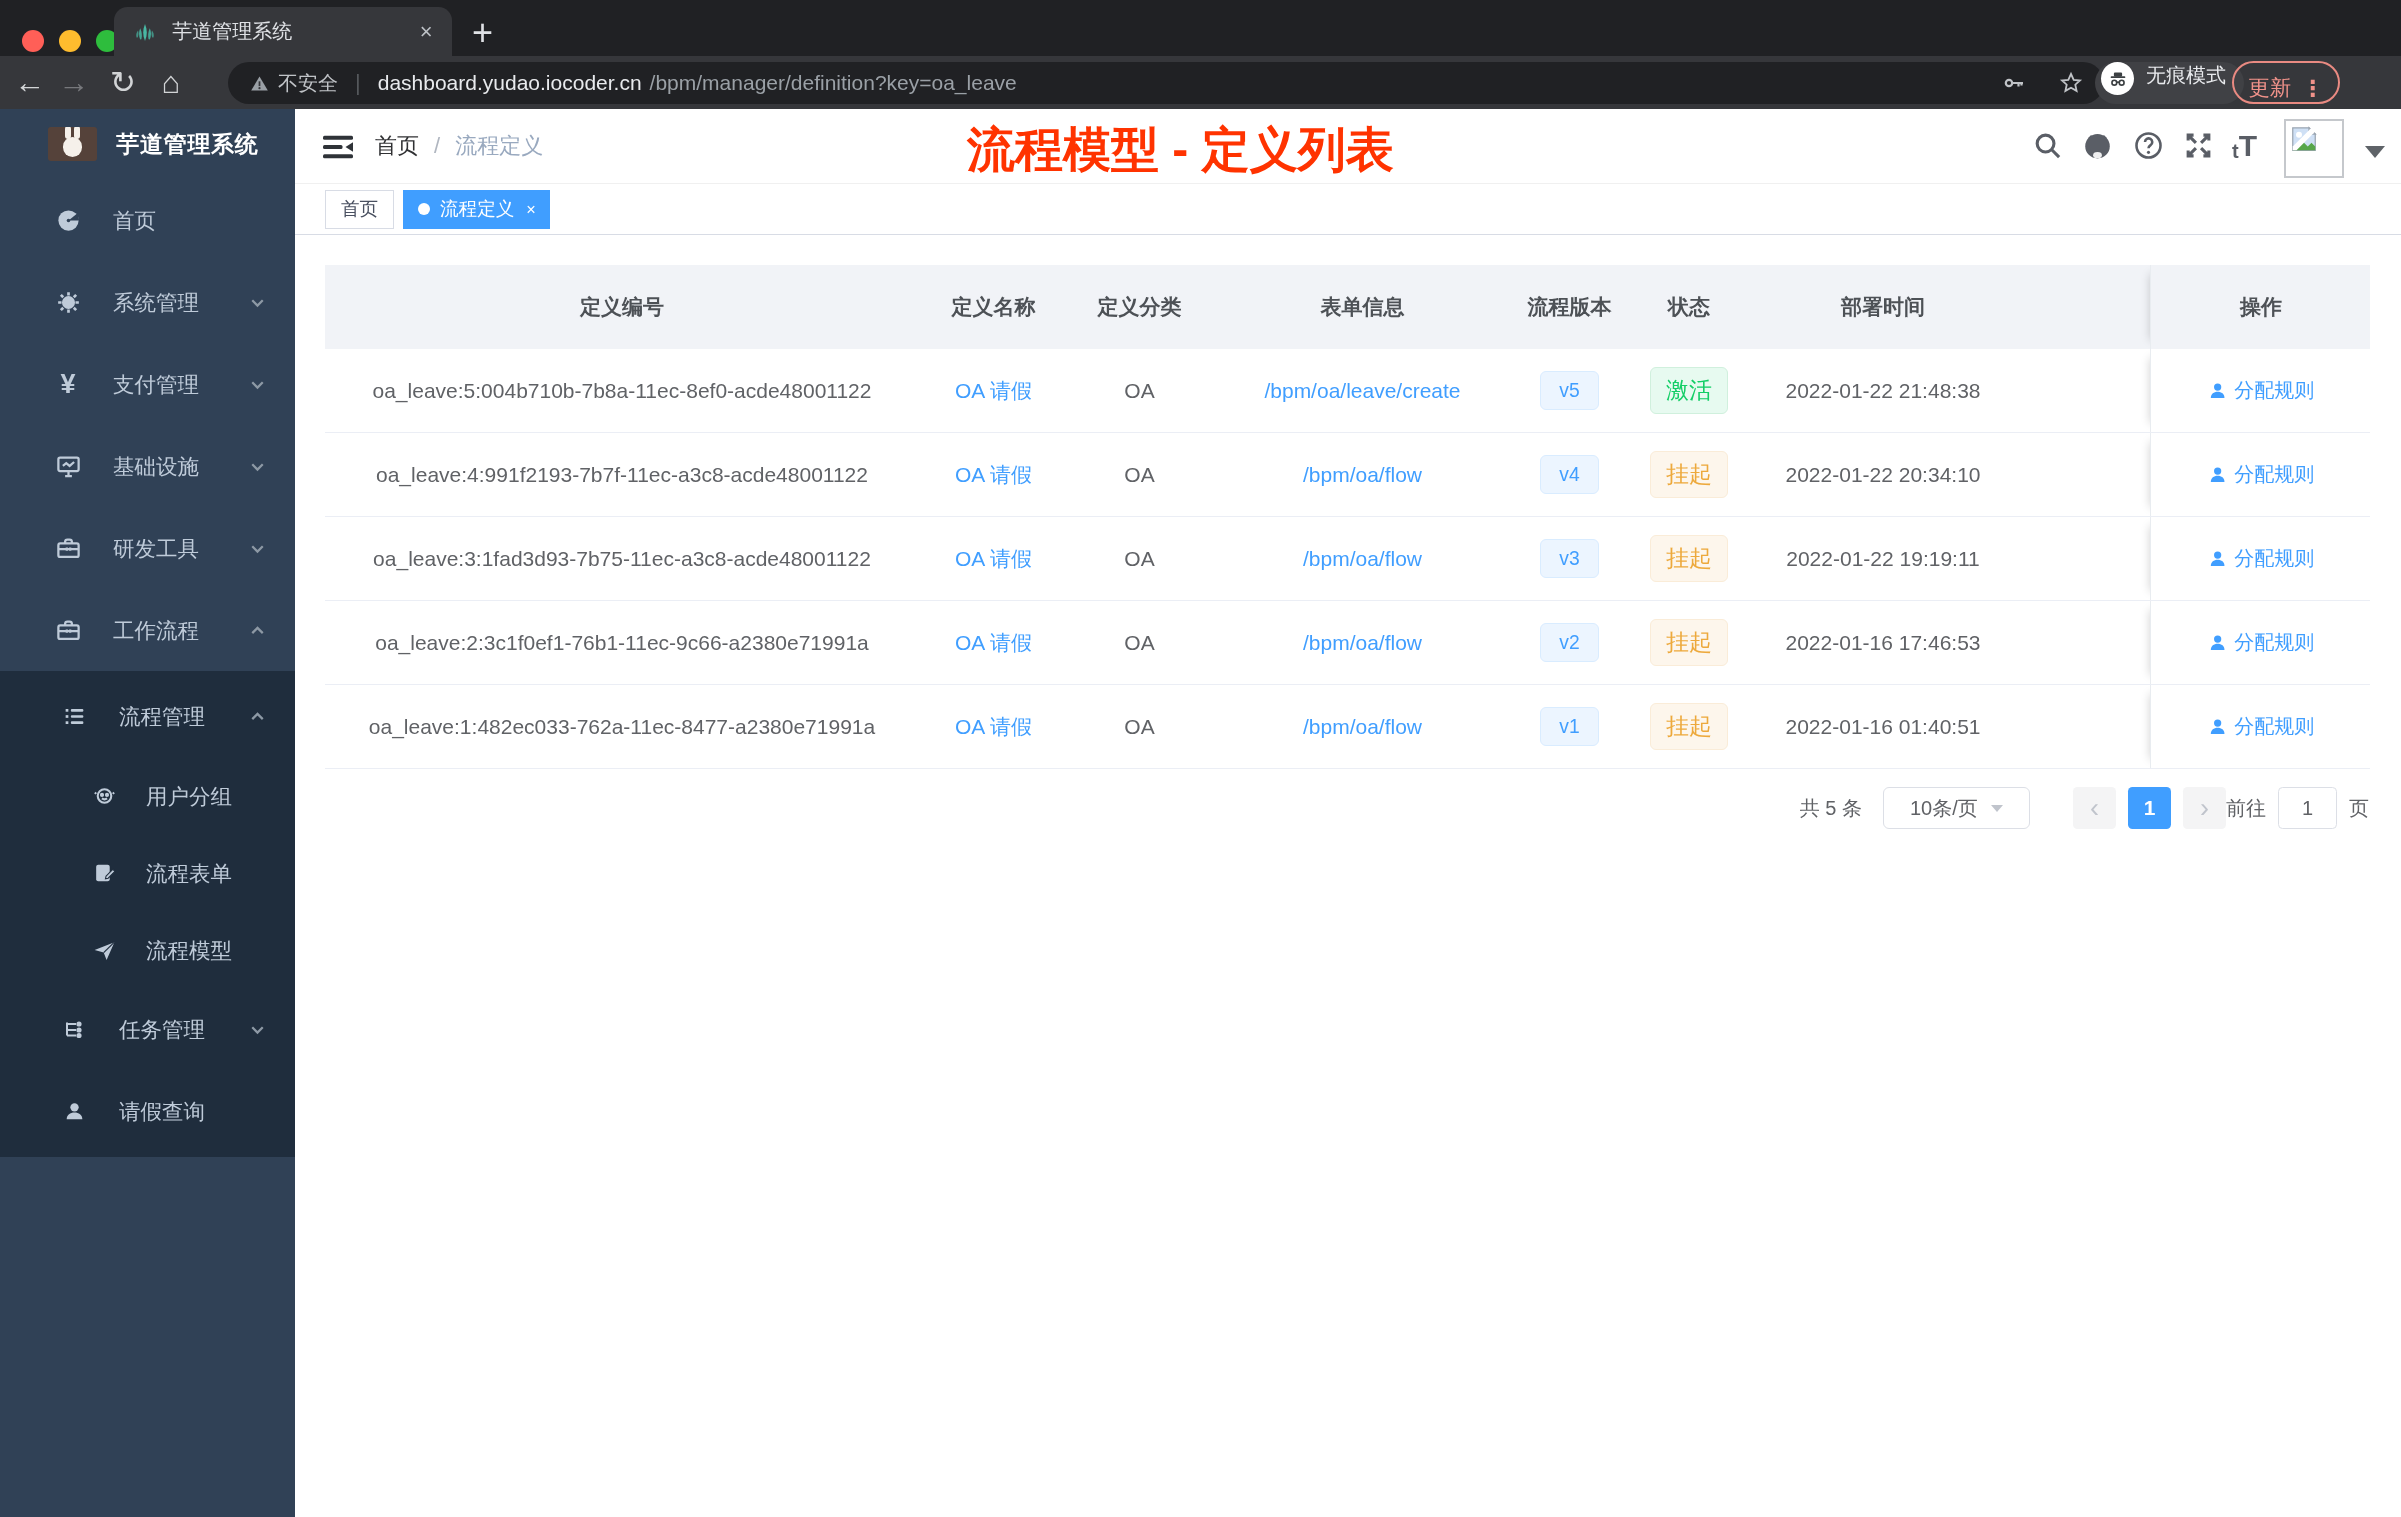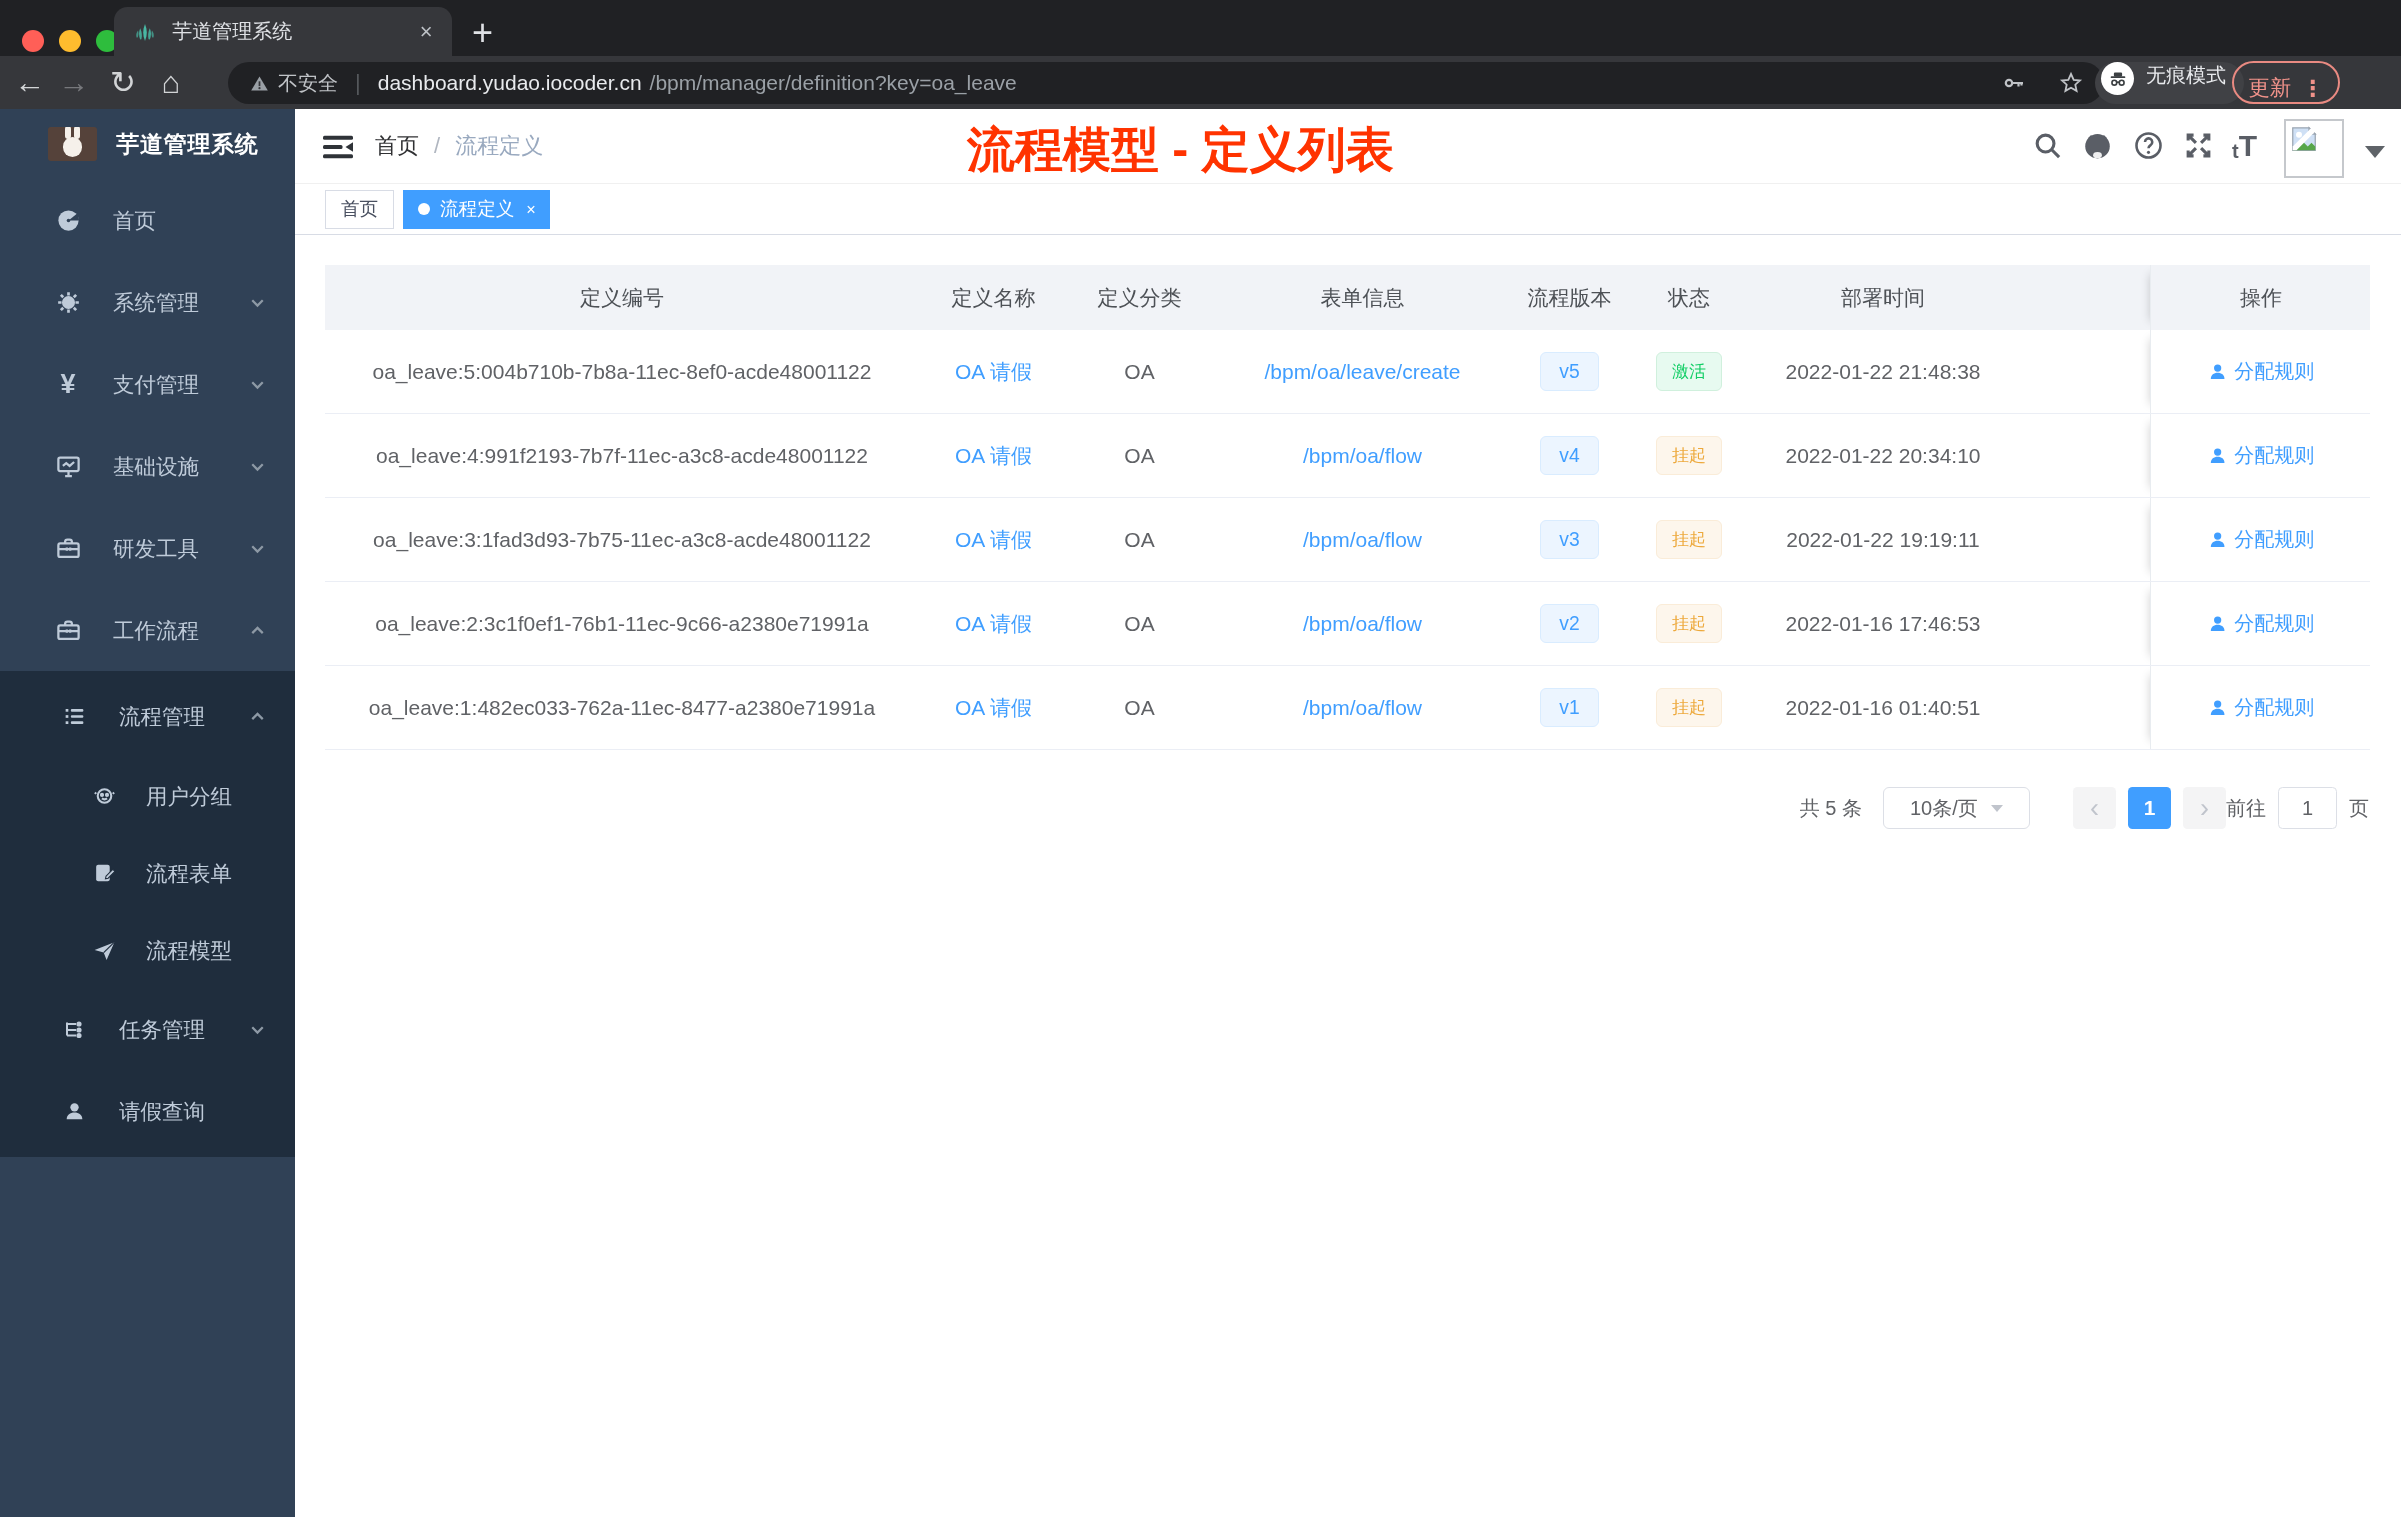--- a/index.html
+++ b/index.html
@@ -79,32 +79,32 @@
            border-bottom:0.7px solid #d8dce5;display:flex;align-items:center;padding-left:30px;gap:9px}
   .tag{height:39px;display:inline-flex;align-items:center;padding:0 15px;border:0.7px solid #d8dce5;
        background:#fff;color:#495060;font-size:18.6px}
   .tag.active{background:#409eff;border-color:#409eff;color:#fff;padding:0 13.4px}
   .tag-dot{width:12px;height:12px;border-radius:50%;background:#fff;margin-right:10.4px}
   .tag-close{margin-left:12px;font-size:16.3px;color:#fff}
 
   
   .content{position:absolute;left:295px;top:235px;width:2107px;height:1282px;background:#fff}
   .dtable{position:absolute;left:30px;top:30px;width:2045px;font-size:21px}
-  .thead{display:flex;height:65px;align-items:center;background:#f1f3f7;color:#4d5156;font-weight:400}
+  .thead{display:flex;height:84px;align-items:center;background:#f1f3f7;color:#4d5156;font-weight:700}
   .trow{display:flex;height:84px;align-items:center;background:#fff;border-bottom:0.7px solid #ebeef5}
   .cell{flex:none;text-align:center}
   .c1{width:594px}.c2{width:149px}.c3{width:143px}.c4{width:303px}
   .c5{width:111px}.c6{width:128px}.c7{width:260px}.c8{width:137px}
   .c9{width:221px;align-self:stretch;display:flex;align-items:center;justify-content:center;
       border-left:0.7px solid #e8ecf0;box-shadow:-9px 0 9px -9px rgba(0,0,0,.18)}
   .id-text{color:#606266}
   .link{color:#409eff}
   .badge-v{display:inline-block;padding:7.4px 18px;background:#ecf5ff;border:0.7px solid #d9ecff;
            color:#409eff;border-radius:6px;font-size:19.3px}
-  .badge-st{display:inline-block;padding:7.4px 15px;border-radius:6px;font-size:17px}
+  .badge-st{display:inline-block;padding:7.4px 15px;border-radius:6px;font-size:23px}
   .st-green{background:#e7faf0;border:0.7px solid #d0f0dd;color:#13ce66}
   .st-yellow{background:#fdf6ec;border:0.7px solid #faecd8;color:#eda93c}
   .action-link{display:inline-flex;align-items:center;gap:7.4px;color:#409eff;font-size:20px}
 
   
   .pager{position:absolute;right:33px;top:552px;display:flex;align-items:center;color:#606266;font-size:20px}
   .pg-total{margin-right:21px}
   .pg-select{width:147px;height:42px;border:0.7px solid #dcdfe6;border-radius:6px;display:flex;
              align-items:center;justify-content:center;gap:13.4px;color:#606266}
   .sel-caret{width:0;height:0;border-left:6.7px solid transparent;border-right:6.7px solid transparent;

